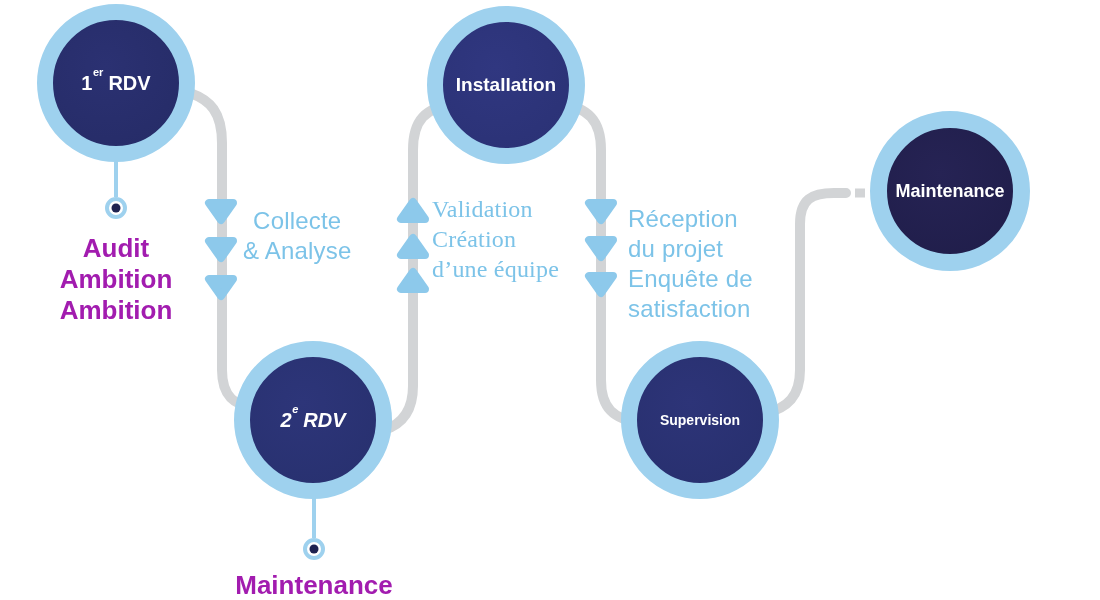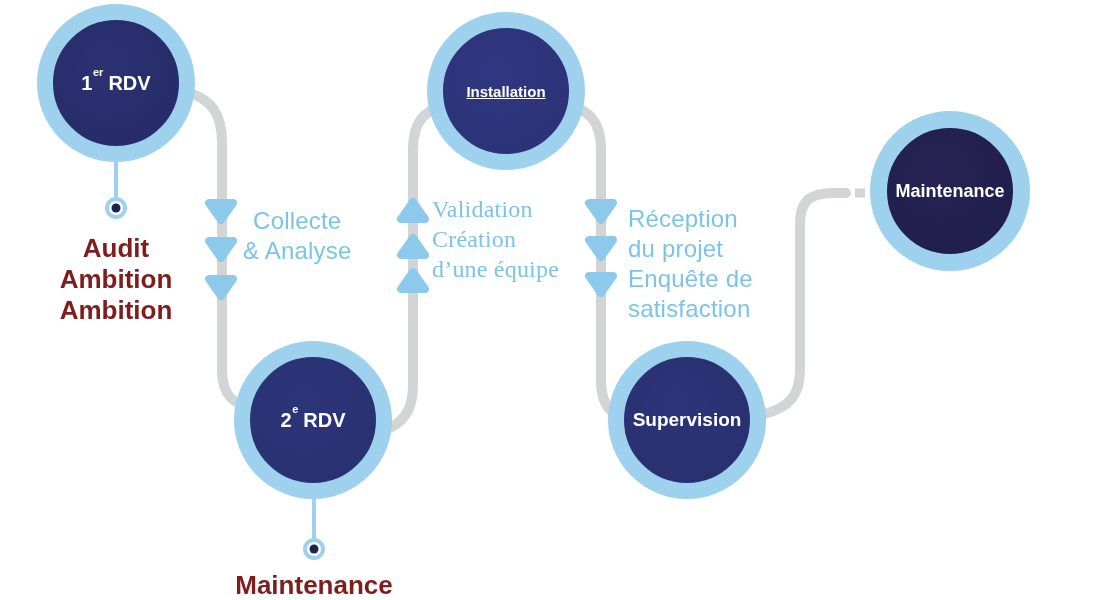--- a/index.html
+++ b/index.html
@@ -12,37 +12,37 @@
     position:absolute;border-radius:50%;
     border:16px solid #9ed1ee;
     display:flex;align-items:center;justify-content:center;
     color:#fff;font-weight:bold;text-align:center;
     box-sizing:content-box;
   }
   .node .nlabel{white-space:nowrap;}
   .node sup{font-size:0.55em;position:relative;top:-0.5em;left:0.05em;}
   .n1{left:37px;top:4px;width:126px;height:126px;font-size:20px;
       background:radial-gradient(circle at 42% 36%, #2b3172, #252b66);}
-  .n2{left:427px;top:12px;width:126px;height:126px;font-size:15px;
-      background:radial-gradient(circle at 42% 36%, #303780, #2a3174);text-decoration:underline;}
+  .n2{left:427px;top:6px;width:126px;height:126px;font-size:19px;
+      background:radial-gradient(circle at 42% 36%, #303780, #2a3174);}
   .n3{left:234px;top:341px;width:126px;height:126px;font-size:20px;
-      background:radial-gradient(circle at 42% 36%, #2d3579, #27306e);}
-  .n4{left:608px;top:341px;width:126px;height:126px;font-size:19px;
+      background:radial-gradient(circle at 42% 36%, #2d3579, #27306e);font-style:italic;}
+  .n4{left:621px;top:341px;width:126px;height:126px;font-size:14px;
       background:radial-gradient(circle at 42% 36%, #2d3478, #272f6d);}
   .n5{left:870px;top:111px;width:126px;height:126px;font-size:18px;border-width:17px;
       background:radial-gradient(circle at 42% 36%, #262354, #1f1d49);}
   .step{
     position:absolute;color:#7cc3e8;font-size:24px;line-height:30px;
     font-weight:normal;letter-spacing:0.2px;
   }
   .s1{left:243px;top:206px;text-align:center;}
   .s2{left:432px;top:194px;font-family:Liberation Serif, serif;}
   .s3{left:628px;top:184px;margin-top:20px;}
   .milestone{
-    position:absolute;color:#7f1d1d;font-weight:bold;font-size:26px;
+    position:absolute;color:#a21caf;font-weight:bold;font-size:26px;
     line-height:31px;text-align:center;width:180px;
   }
   .m1{left:26px;top:233px;}
   .m2{left:224px;top:570px;}
 </style>
 </head>
 <body>
 
 <div class="canvas">
 

